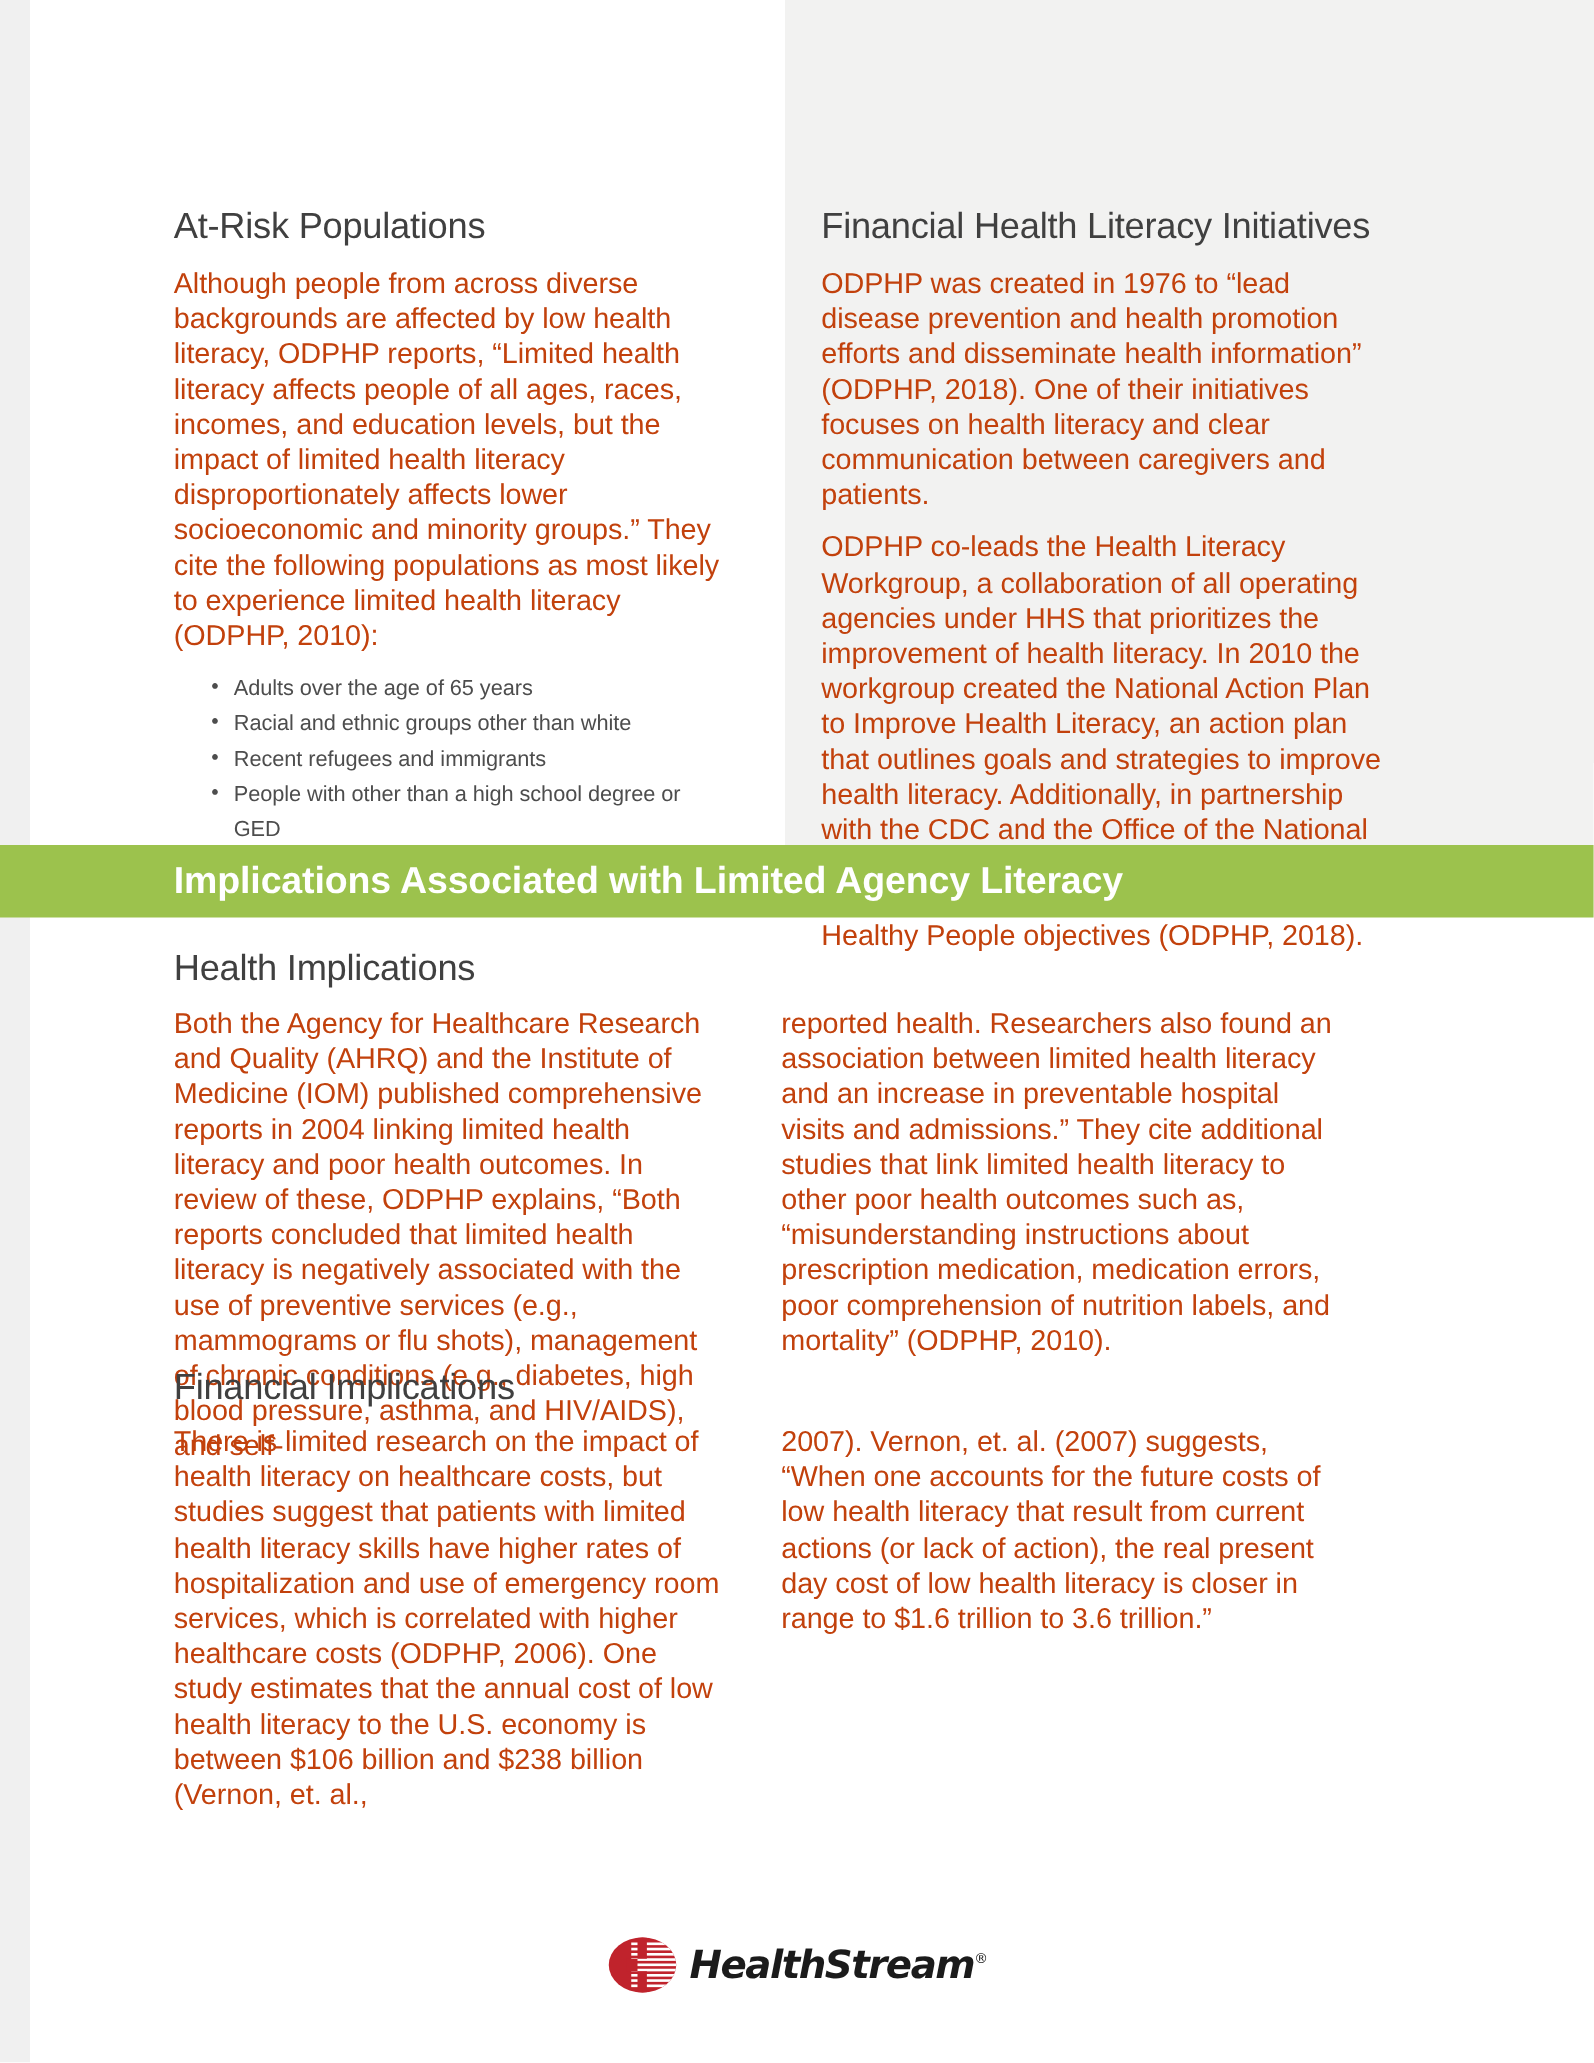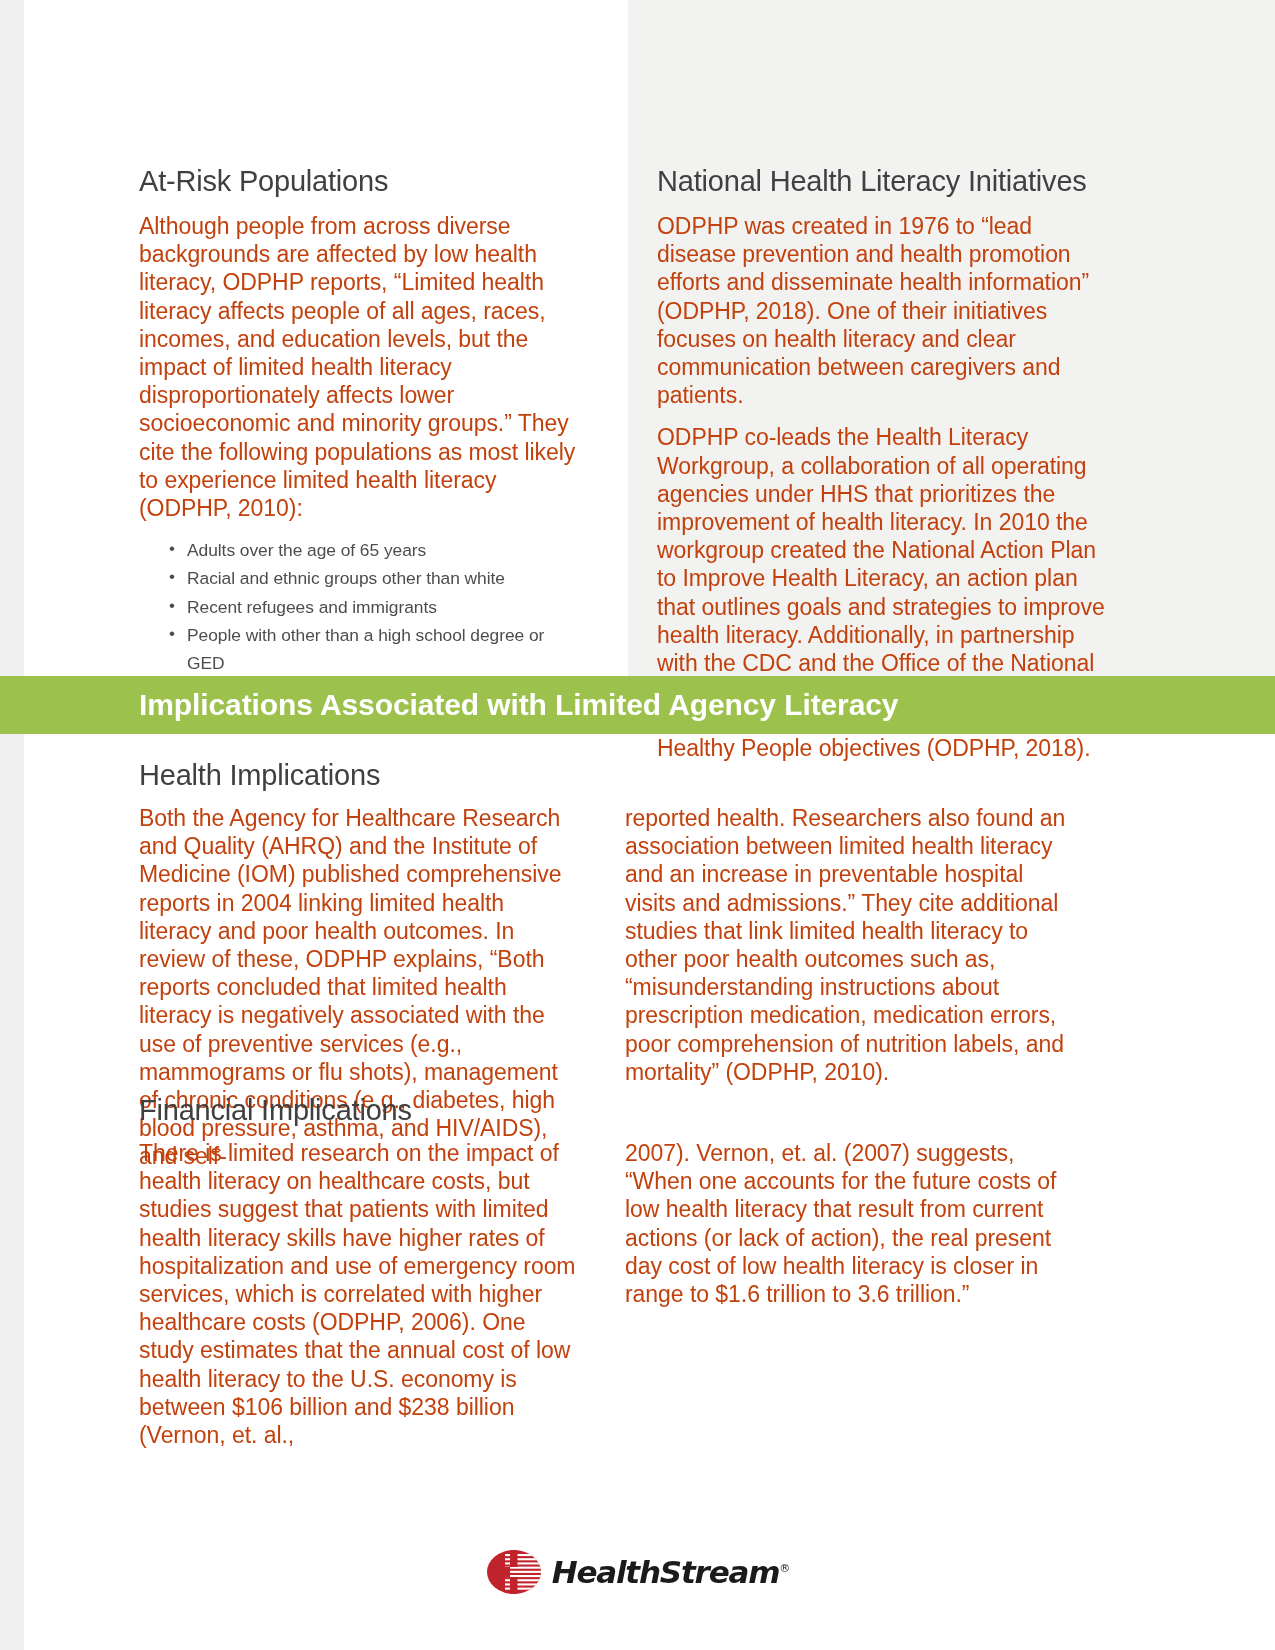--- a/index.html
+++ b/index.html
@@ -184,21 +184,21 @@
         <li>Adults over the age of 65 years</li>
         <li>Racial and ethnic groups other than white</li>
         <li>Recent refugees and immigrants</li>
         <li>People with other than a high school degree or GED</li>
         <li>People with limited at or below the poverty level</li>
         <li>Non-native accounts of English</li>
       </ul>
     </div>
 
     <div class="col-right-top">
-      <h2 class="section-heading">National Health Literacy Initiatives</h2>
+      <h2 class="section-heading">Financial Health Literacy Initiatives</h2>
       <p class="body">ODPHP was created in 1976 to “lead disease prevention and health promotion efforts and disseminate health information” (ODPHP, 2018). One of their initiatives focuses on health literacy and clear communication between caregivers and patients.</p>
       <p class="body">ODPHP co-leads the Health Literacy Workgroup, a collaboration of all operating agencies under HHS that prioritizes the improvement of health literacy. In 2010 the workgroup created the National Action Plan to Improve Health Literacy, an action plan that outlines goals and strategies to improve health literacy. Additionally, in partnership with the CDC and the Office of the National Coordinator for Health IT (ONC), ODPHP aids in the development and tracking of Healthy People objectives (ODPHP, 2018).</p>
     </div>
 
   </div>
 
   <div class="green-banner">
     <div class="banner-title">Implications Associated with Limited Agency Literacy</div>
   </div>
 

